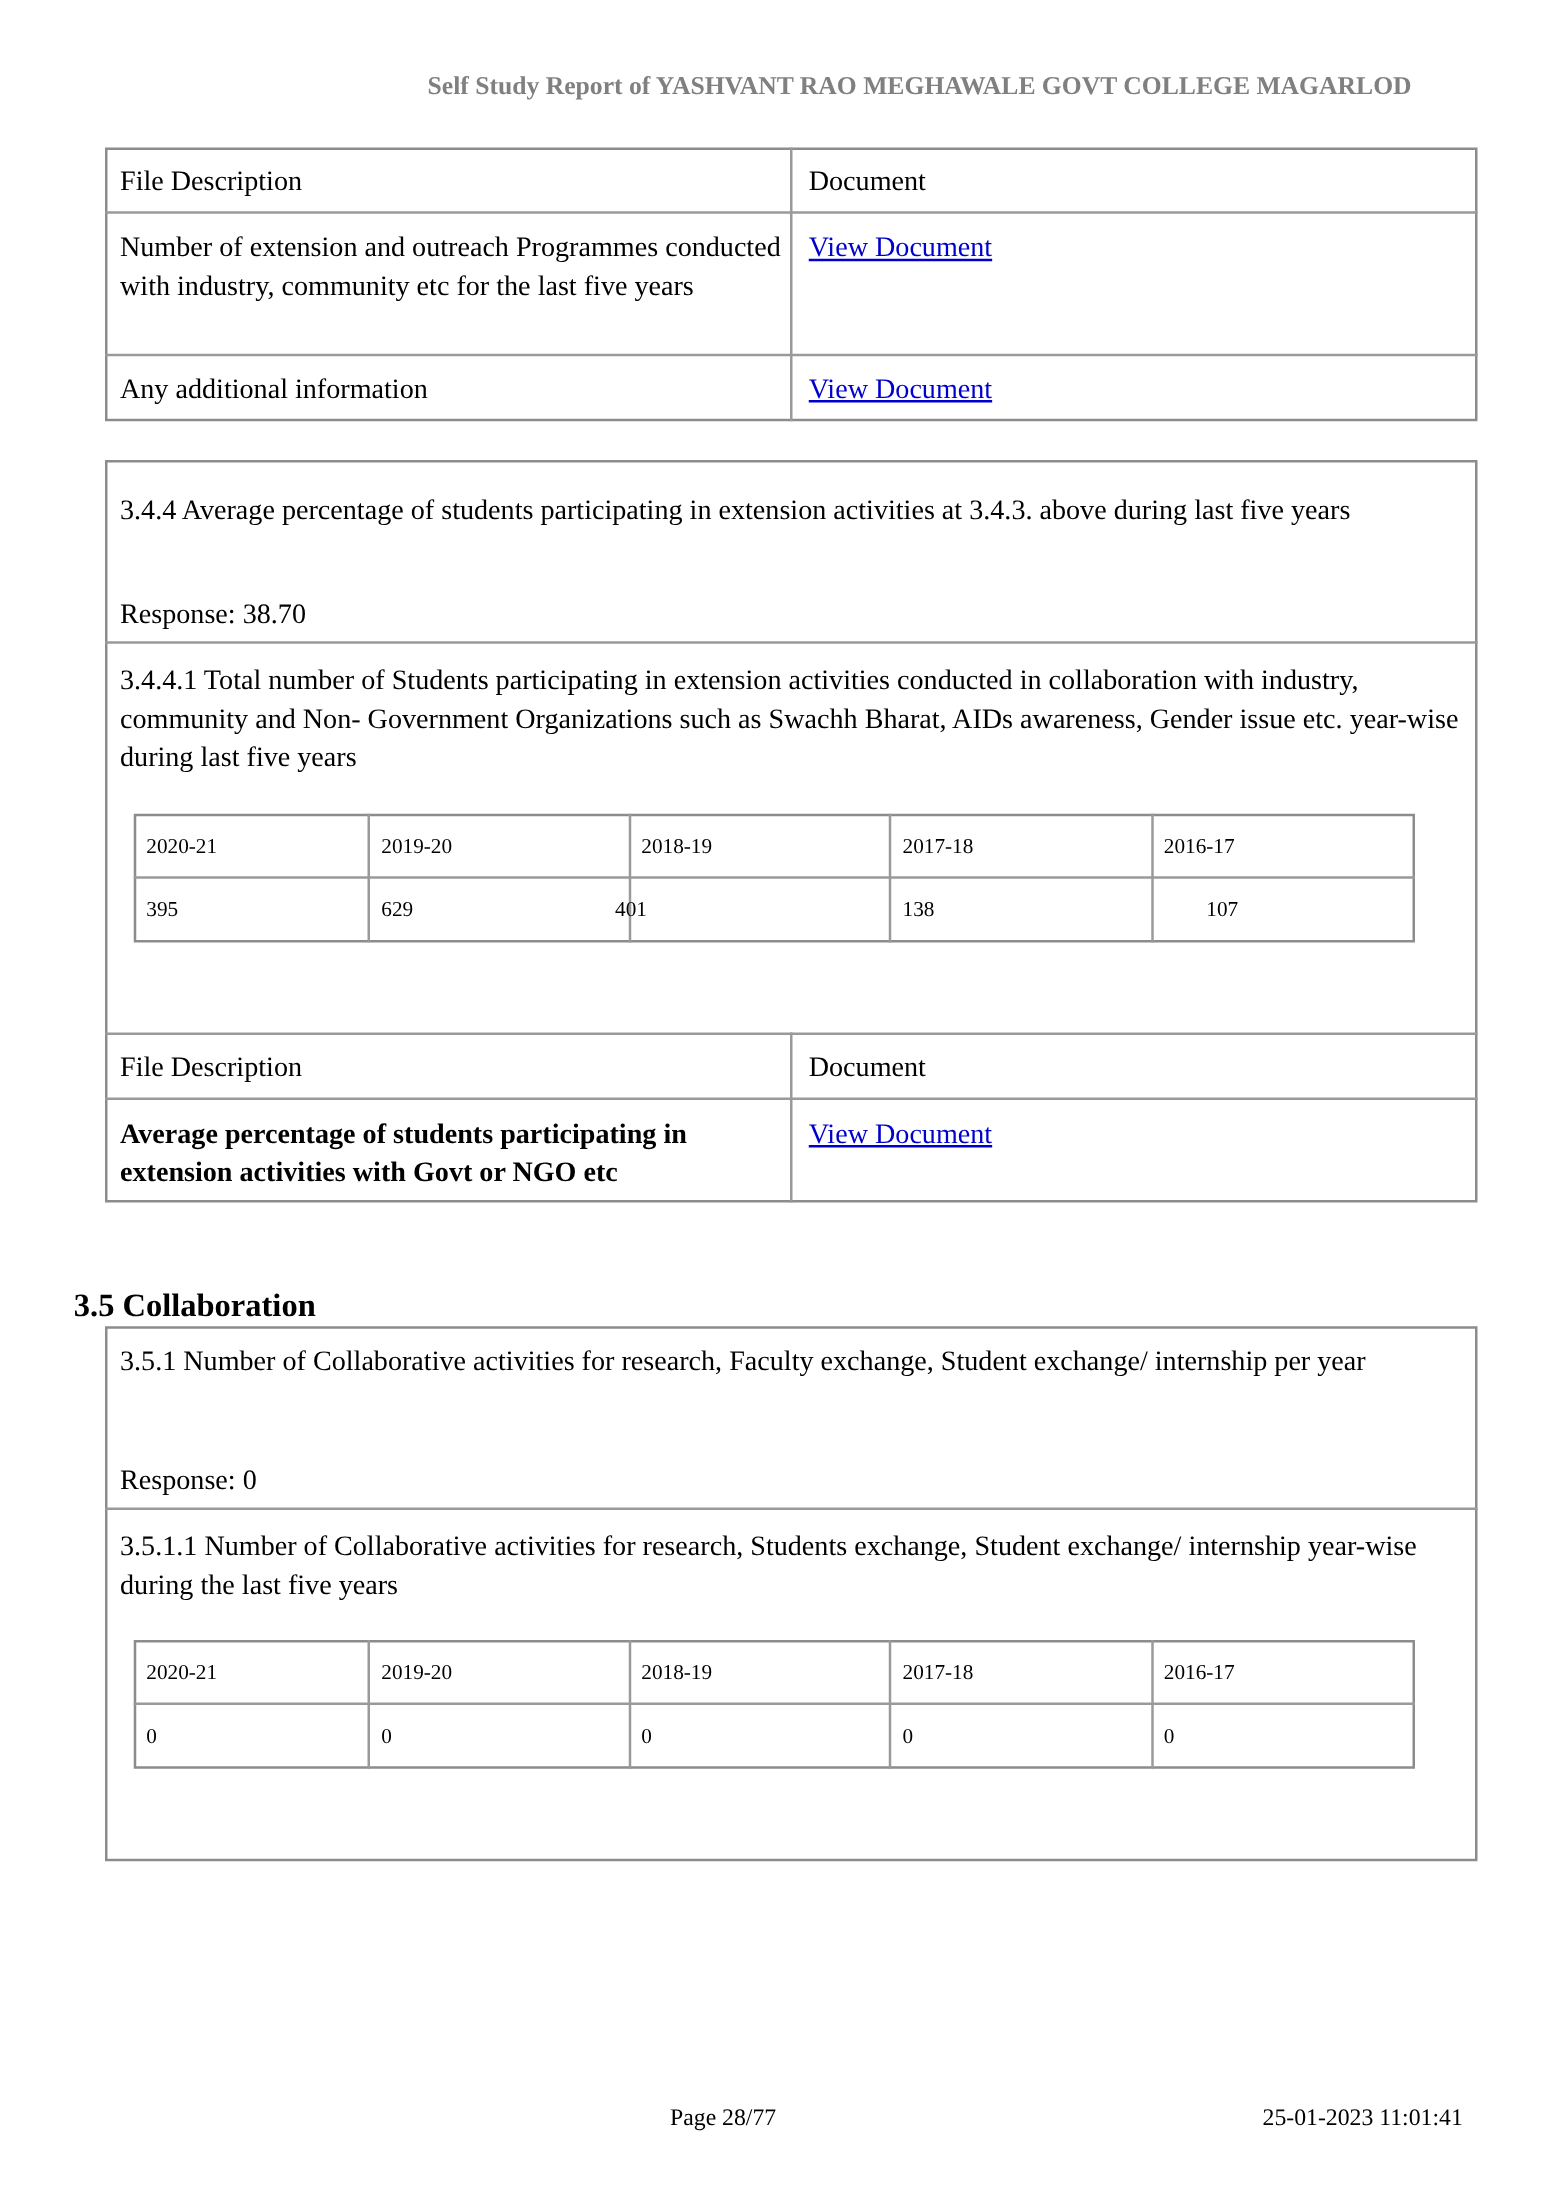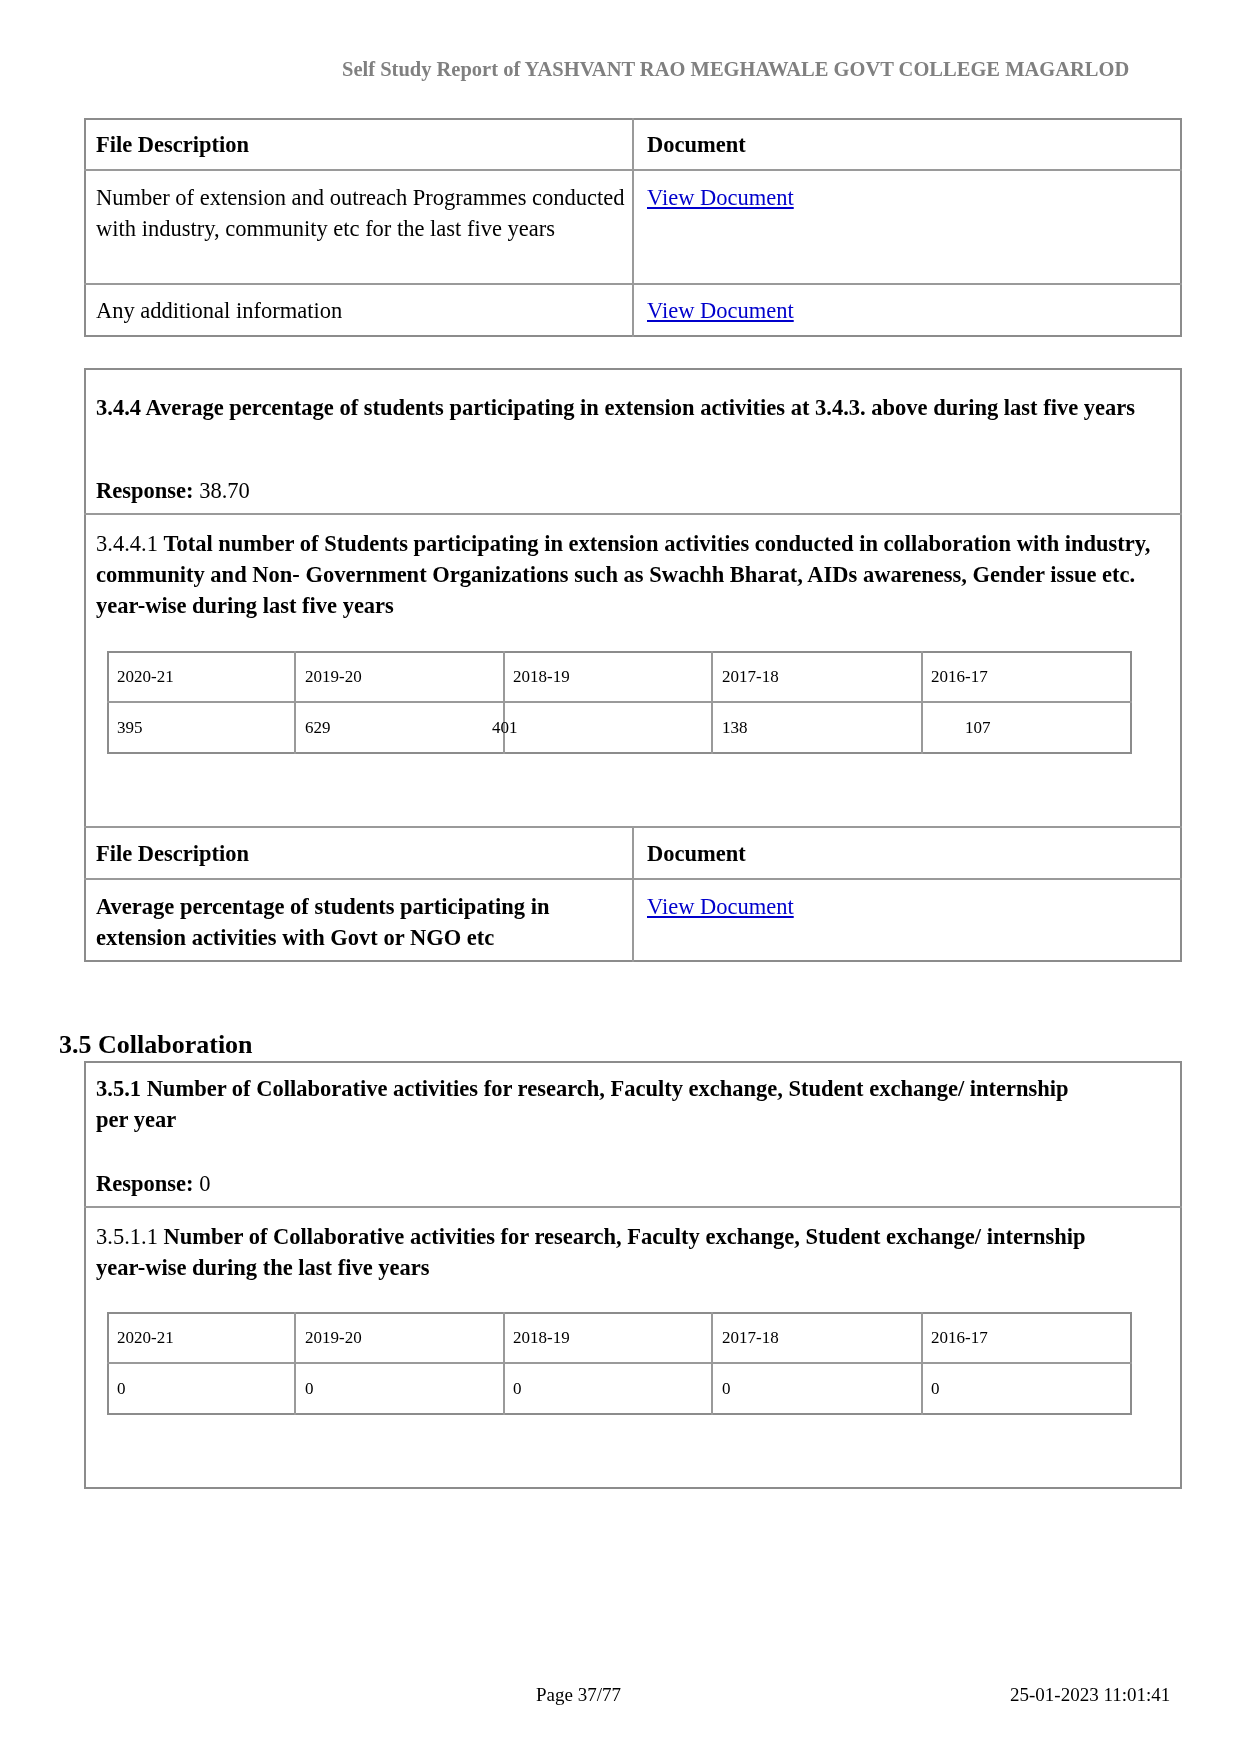--- a/index.html
+++ b/index.html
@@ -4,21 +4,21 @@
 <style>
   html, body { margin: 0; padding: 0; background: #ffffff; }
   body { width: 1241px; height: 1754px; position: relative; overflow: hidden;
          font-family: "Liberation Serif", "DejaVu Serif", serif; color: #000; font-size: 22px; }
   .abs { position: absolute; }
   .hdr { left: 342px; top: 58px; font-size: 20.5px; font-weight: bold; color: #808080; white-space: nowrap; }
   .bx { position: absolute; border: 2px solid #8c8c8c; box-sizing: border-box; }
   .hl { position: absolute; height: 0; border-top: 2px solid #9a9a9a; }
   .vl { position: absolute; width: 0; border-left: 2px solid #9a9a9a; }
   .t { position: absolute; line-height: 31px; font-size: 22.5px; }
-  .b { font-weight: bold; }
+  .b { font-weight: normal; }
   a.link { color: #0000cc; text-decoration: underline; }
   .cell { position: absolute; font-size: 17px; line-height: 30px; }
   .sec { font-size: 26px; font-weight: bold; }
   .foot { font-size: 19px; }
 </style>
 </head>
 <body>
 
 <div class="abs hdr">Self Study Report of YASHVANT RAO MEGHAWALE GOVT COLLEGE MAGARLOD</div>
 
@@ -90,21 +90,21 @@
   <div class="bx" style="left:84px; top:1061px; width:1098px; height:428px;"></div>
   <div class="t b" style="left:96px; top:1073px; width:1000px;">3.5.1 Number of Collaborative activities for  research, Faculty exchange, Student exchange/ internship per year</div>
   <div class="t" style="left:96px; top:1168px;">
     <span class="b">Response:</span>
     <span>0</span>
   </div>
   <div class="hl" style="left:84px; top:1206px; width:1098px;"></div>
 
   <div class="t" style="left:96px; top:1221px; width:1040px;">
     <span>3.5.1.1</span>
-    <span class="b">Number of Collaborative activities for  research, Faculty exchange, Student exchange/ internship year-wise during the last five years</span>
+    <span class="b">Number of Collaborative activities for  research, Students exchange, Student exchange/ internship year-wise during the last five years</span>
   </div>
 
   <div>
     <div class="bx" style="left:107px; top:1312px; width:1025px; height:103px;"></div>
     <div class="hl" style="left:107px; top:1362px; width:1025px;"></div>
     <div class="vl" style="left:294px; top:1312px; height:103px;"></div>
     <div class="vl" style="left:503px; top:1312px; height:103px;"></div>
     <div class="vl" style="left:711px; top:1312px; height:103px;"></div>
     <div class="vl" style="left:921px; top:1312px; height:103px;"></div>
 
@@ -115,14 +115,14 @@
     <div class="cell" style="left:931px; top:1323px;">2016-17</div>
 
     <div class="cell" style="left:117px; top:1374px;">0</div>
     <div class="cell" style="left:305px; top:1374px;">0</div>
     <div class="cell" style="left:513px; top:1374px;">0</div>
     <div class="cell" style="left:722px; top:1374px;">0</div>
     <div class="cell" style="left:931px; top:1374px;">0</div>
   </div>
 </div>
 
-<div class="abs foot" style="left:536px; top:1684px;">Page 37/77</div>
+<div class="abs foot" style="left:536px; top:1684px;">Page 28/77</div>
 <div class="abs foot" style="left:1010px; top:1684px;">25-01-2023 11:01:41</div>
 
 </body></html>

